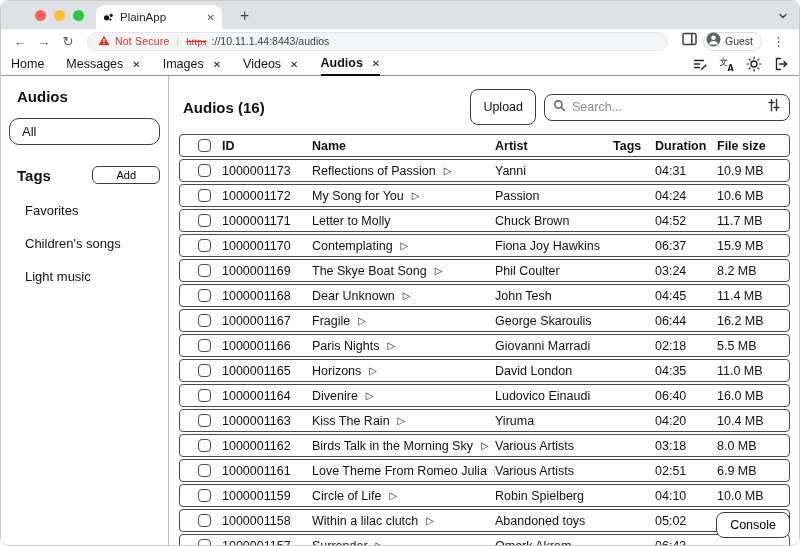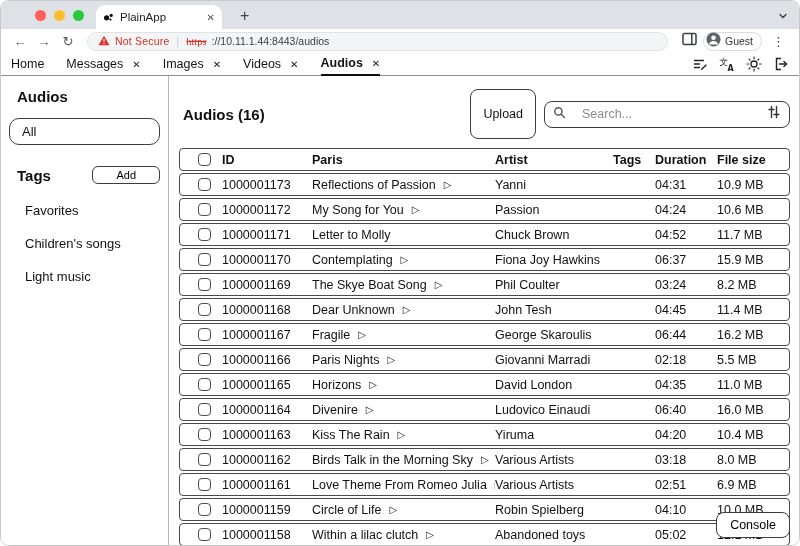--- a/index.html
+++ b/index.html
@@ -45,24 +45,24 @@
   .tags-row { margin-top:21px; display:flex; align-items:center; justify-content:space-between; padding-left:8px; }
   .tags-title { font-size:15px; font-weight:bold; }
   .add-btn { font-size:11px; border:1.3px solid #3d3d3d; border-radius:6px; padding:2px 23px; background:#fff; }
   .taglist { margin-top:10px; }
   .tagitem { font-size:13px; padding:9px 0 9px 16px; }
 
   .main { flex:1; position:relative; padding:11px 9px 0 10px; display:flex; flex-direction:column; min-width:0; }
   .main-head { display:flex; align-items:center; margin:2px 0 9px; }
   .main-title { font-size:15px; font-weight:bold; padding-left:4px; }
   .mh-spacer { flex:1; }
-  .btn { border:1.3px solid #3d3d3d; border-radius:8px; background:#fff; font-size:12.5px; padding:17px 12px; display:flex; align-items:center; gap:6px; color:#111; }
+  .btn { border:1.3px solid #3d3d3d; border-radius:8px; background:#fff; font-size:12.5px; padding:10px 12px; display:flex; align-items:center; gap:6px; color:#111; }
   .btn + .btn { margin-left:8px; }
   .caret { font-size:9px; }
-  .searchbox { width:246px; margin-left:8px; border:1.3px solid #3d3d3d; border-radius:8px; height:27px; display:flex; align-items:center; padding:0 8px; gap:16px; }
+  .searchbox { width:246px; margin-left:8px; border:1.3px solid #3d3d3d; border-radius:8px; height:27px; display:flex; align-items:center; padding:0 8px; gap:6px; }
   .searchbox input { border:none; outline:none; flex:1; font-size:12.5px; font-family:inherit; color:#333; background:transparent; min-width:0; }
   .searchbox input::placeholder { color:#8b8b8b; }
 
   
   .table { flex:1; }
   .trow { display:flex; align-items:center; height:23px; border:1px solid #4a4a4a; border-radius:4px; margin-bottom:2px; font-size:12.5px; padding-left:18px; background:#fff; }
   .trow.head { font-weight:bold; }
   .c-check { width:24px; flex-shrink:0; display:flex; align-items:center; }
   .cbx { width:13px; height:13px; border:1.4px solid #4c4c4c; border-radius:4px; background:#fff; }
   .c-id { width:90px; flex-shrink:0; }
@@ -251,21 +251,21 @@
           </span>
         </div>
       </div>
 
       <div class="table">
         <div class="trow head">
           <span class="c-check">
               <span class="cbx"></span>
             </span>
           <span class="c-id">ID</span>
-          <span class="c-name">Paris</span>
+          <span class="c-name">Name</span>
           <span class="c-artist">Artist</span>
           <span class="c-tags">Tags</span>
           <span class="c-dur">Duration</span>
           <span class="c-size">File size</span>
         </div>
         <div>
 
             <div class="trow">
               <span class="c-check">
                 <span class="cbx"></span>

